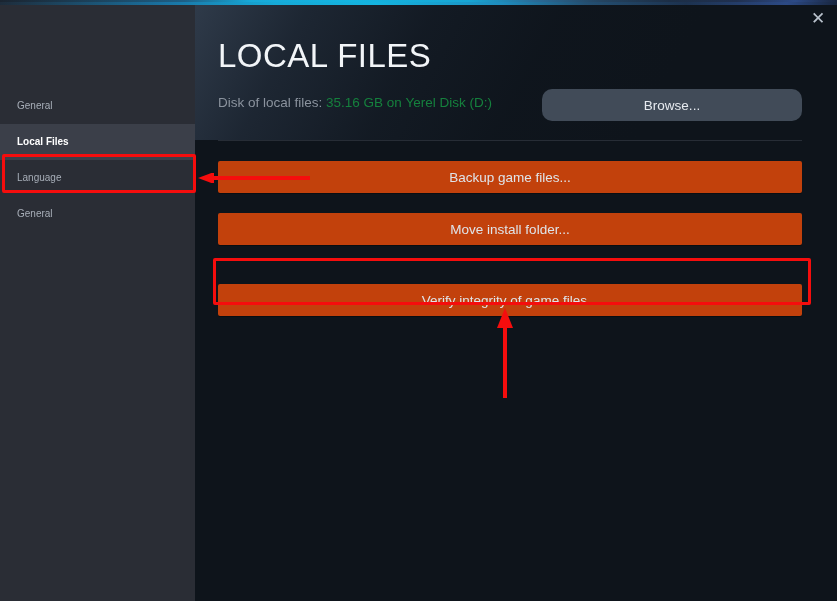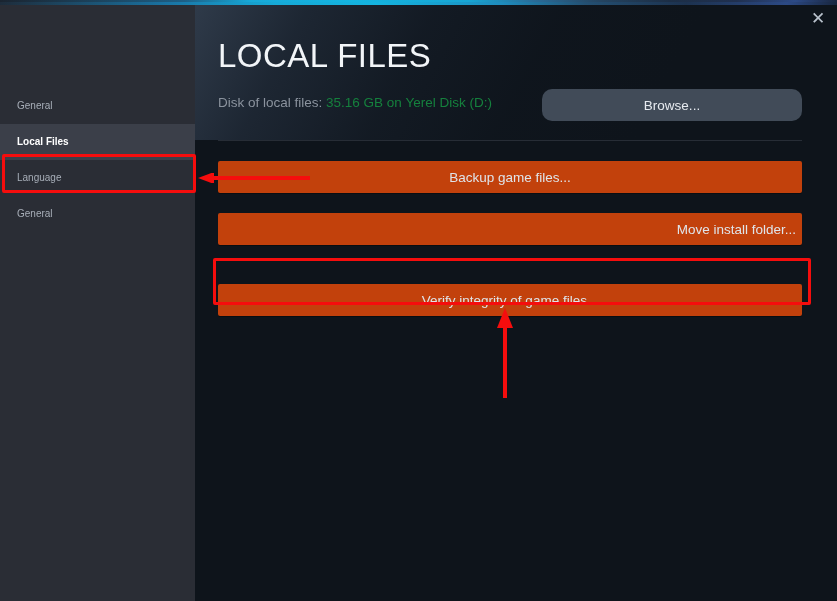--- a/index.html
+++ b/index.html
@@ -206,21 +206,21 @@
     background: #c2410c;
     border: none;
     border-radius: 2px;
     color: #dfe4ea;
     font-size: 13.5px;
     font-family: "Liberation Sans", sans-serif;
     cursor: pointer;
     box-shadow: 0 1px 0 rgba(0,0,0,0.35);
   }
   #btn-backup { top: 156px; }
-  #btn-move   { top: 208px; text-align: right; }
+  #btn-move   { top: 208px; }
   #btn-verify { top: 260px; margin-top: 19px; }
 
   
   .anno { position: absolute; z-index: 9; pointer-events: none; }
 
   .anno-box {
     border: 3px solid #f50d0d;
     background: transparent;
     border-radius: 2px;
   }

